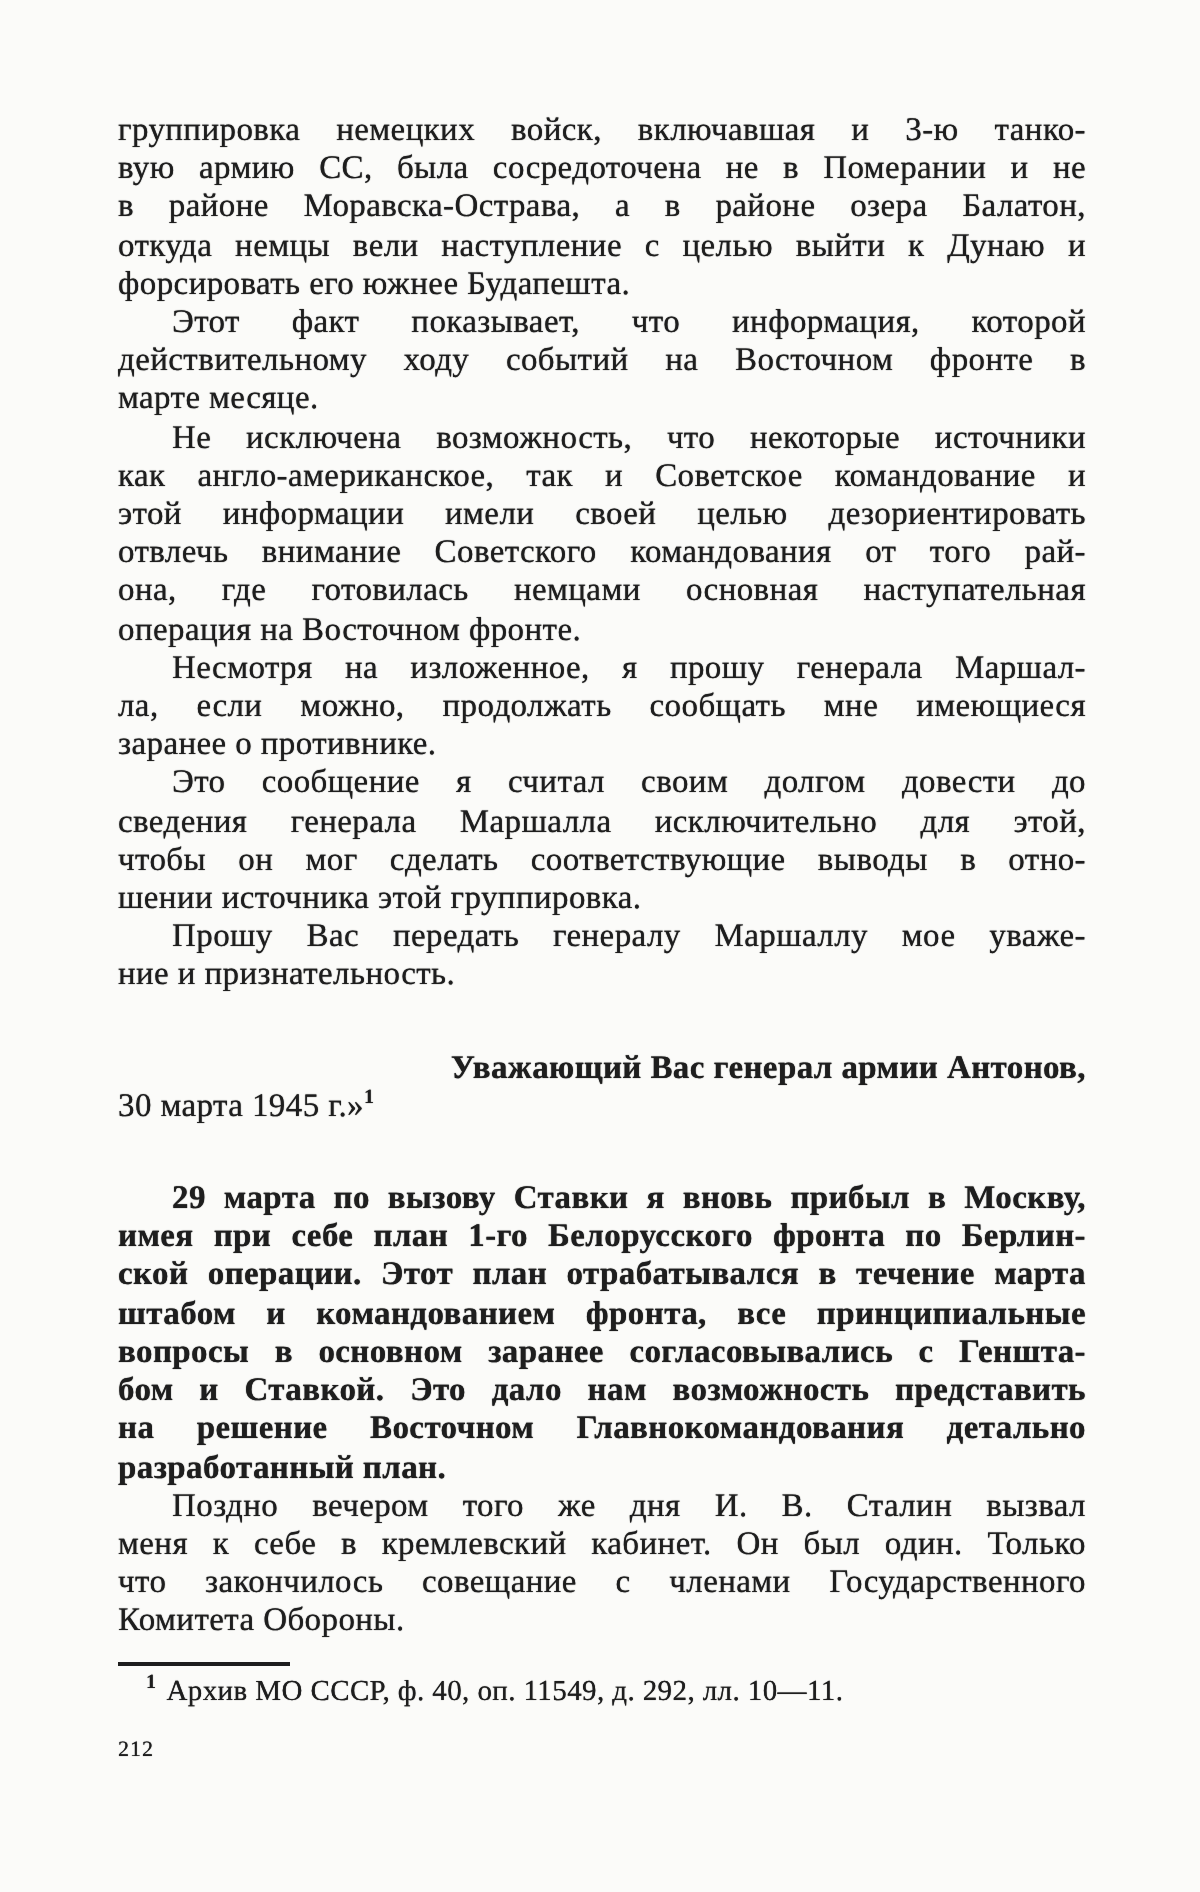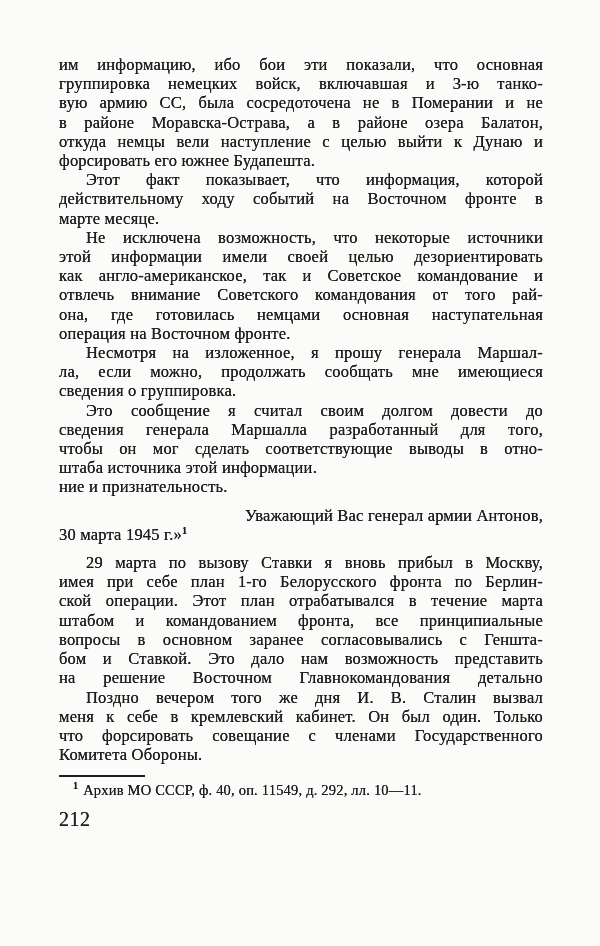--- a/index.html
+++ b/index.html
@@ -21,21 +21,21 @@
   }
   .textblock{
     position:absolute;
     left:59px;top:55px;width:484px;
     font-size:16.5px;
     line-height:19.2px;
     letter-spacing:0.2px;
     text-shadow:0 0 0.5px currentColor; 
   }
   .para{margin:0;}
-  .para.gap{margin-top:9px;}
+  .para.gap{margin-top:27px;font-weight:bold;}
   .line{
     text-align:justify;
     text-align-last:justify;
     white-space:normal;
   }
   .line.last{
     text-align:center;
     text-align-last:left;
   }
   .line.indent{text-indent:27px;}
@@ -62,85 +62,86 @@
   .footnote{
     margin-top:4px;
     font-size:14.5px;
     line-height:18px;
     padding-left:14px;
     text-shadow:0 0 0.4px currentColor;
   }
   .footnote sup.ref{margin-right:5px;}
   .page-number{
     margin-top:11px;
-    font-size:20px;
+    font-size:11px;
     letter-spacing:0.5px;
     text-shadow:0 0 0.4px currentColor;
   }
 </style>
 </head>
 <body>
 
 <div class="page">
   <div class="textblock">
     <div id="paragraphs">
         <div class="para body">
-          <div class="line">им информацию, ибо бои эти показали, что основная</div>
           <div class="line">группировка немецких войск, включавшая и 3-ю танко-</div>
           <div class="line">вую армию СС, была сосредоточена не в Померании и не</div>
           <div class="line">в районе Моравска-Острава, а в районе озера Балатон,</div>
           <div class="line">откуда немцы вели наступление с целью выйти к Дунаю и</div>
           <div class="line last">форсировать его южнее Будапешта.</div>
         </div>
         <div class="para body">
           <div class="line indent">Этот факт показывает, что информация, которой</div>
           <div class="line">действительному ходу событий на Восточном фронте в</div>
           <div class="line last">марте месяце.</div>
         </div>
         <div class="para body">
           <div class="line indent">Не исключена возможность, что некоторые источники</div>
+          <div class="line">как англо-американское, так и Советское командование и</div>
           <div class="line">этой информации имели своей целью дезориентировать</div>
-          <div class="line">как англо-американское, так и Советское командование и</div>
           <div class="line">отвлечь внимание Советского командования от того рай-</div>
           <div class="line">она, где готовилась немцами основная наступательная</div>
           <div class="line last">операция на Восточном фронте.</div>
         </div>
         <div class="para body">
           <div class="line indent">Несмотря на изложенное, я прошу генерала Маршал-</div>
           <div class="line">ла, если можно, продолжать сообщать мне имеющиеся</div>
-          <div class="line last">сведения о группировка.</div>
+          <div class="line last">заранее о противнике.</div>
         </div>
         <div class="para body">
           <div class="line indent">Это сообщение я считал своим долгом довести до</div>
-          <div class="line">сведения генерала Маршалла разработанный для того,</div>
+          <div class="line">сведения генерала Маршалла исключительно для этой,</div>
           <div class="line">чтобы он мог сделать соответствующие выводы в отно-</div>
-          <div class="line last">штаба источника этой информации.</div>
+          <div class="line last">шении источника этой группировка.</div>
         </div>
         <div class="para body">
+          <div class="line indent">Прошу Вас передать генералу Маршаллу мое уваже-</div>
           <div class="line last">ние и признательность.</div>
         </div>
         <div class="para signature gap">
           <div class="line">Уважающий Вас генерал армии Антонов,</div>
         </div>
         <div class="para date">
           <div class="line last">30 марта 1945 г.»<sup class="ref">1</sup></div>
         </div>
         <div class="para body gap">
           <div class="line indent">29 марта по вызову Ставки я вновь прибыл в Москву,</div>
           <div class="line">имея при себе план 1-го Белорусского фронта по Берлин-</div>
           <div class="line">ской операции. Этот план отрабатывался в течение марта</div>
           <div class="line">штабом и командованием фронта, все принципиальные</div>
           <div class="line">вопросы в основном заранее согласовывались с Геншта-</div>
           <div class="line">бом и Ставкой. Это дало нам возможность представить</div>
           <div class="line">на решение Восточном Главнокомандования детально</div>
+          <div class="line last">разработанный план.</div>
         </div>
         <div class="para body">
           <div class="line indent">Поздно вечером того же дня И. В. Сталин вызвал</div>
           <div class="line">меня к себе в кремлевский кабинет. Он был один. Только</div>
-          <div class="line">что форсировать совещание с членами Государственного</div>
+          <div class="line">что закончилось совещание с членами Государственного</div>
           <div class="line last">Комитета Обороны.</div>
         </div>
       </div>
 
     <div class="footnote-sep"></div>
 
     <div class="footnote"><sup class="ref">1</sup><span>Архив МО СССР, ф. 40, оп. 11549, д. 292, лл. 10—11.</span></div>
 
     <div class="page-number">212</div>
   </div>

